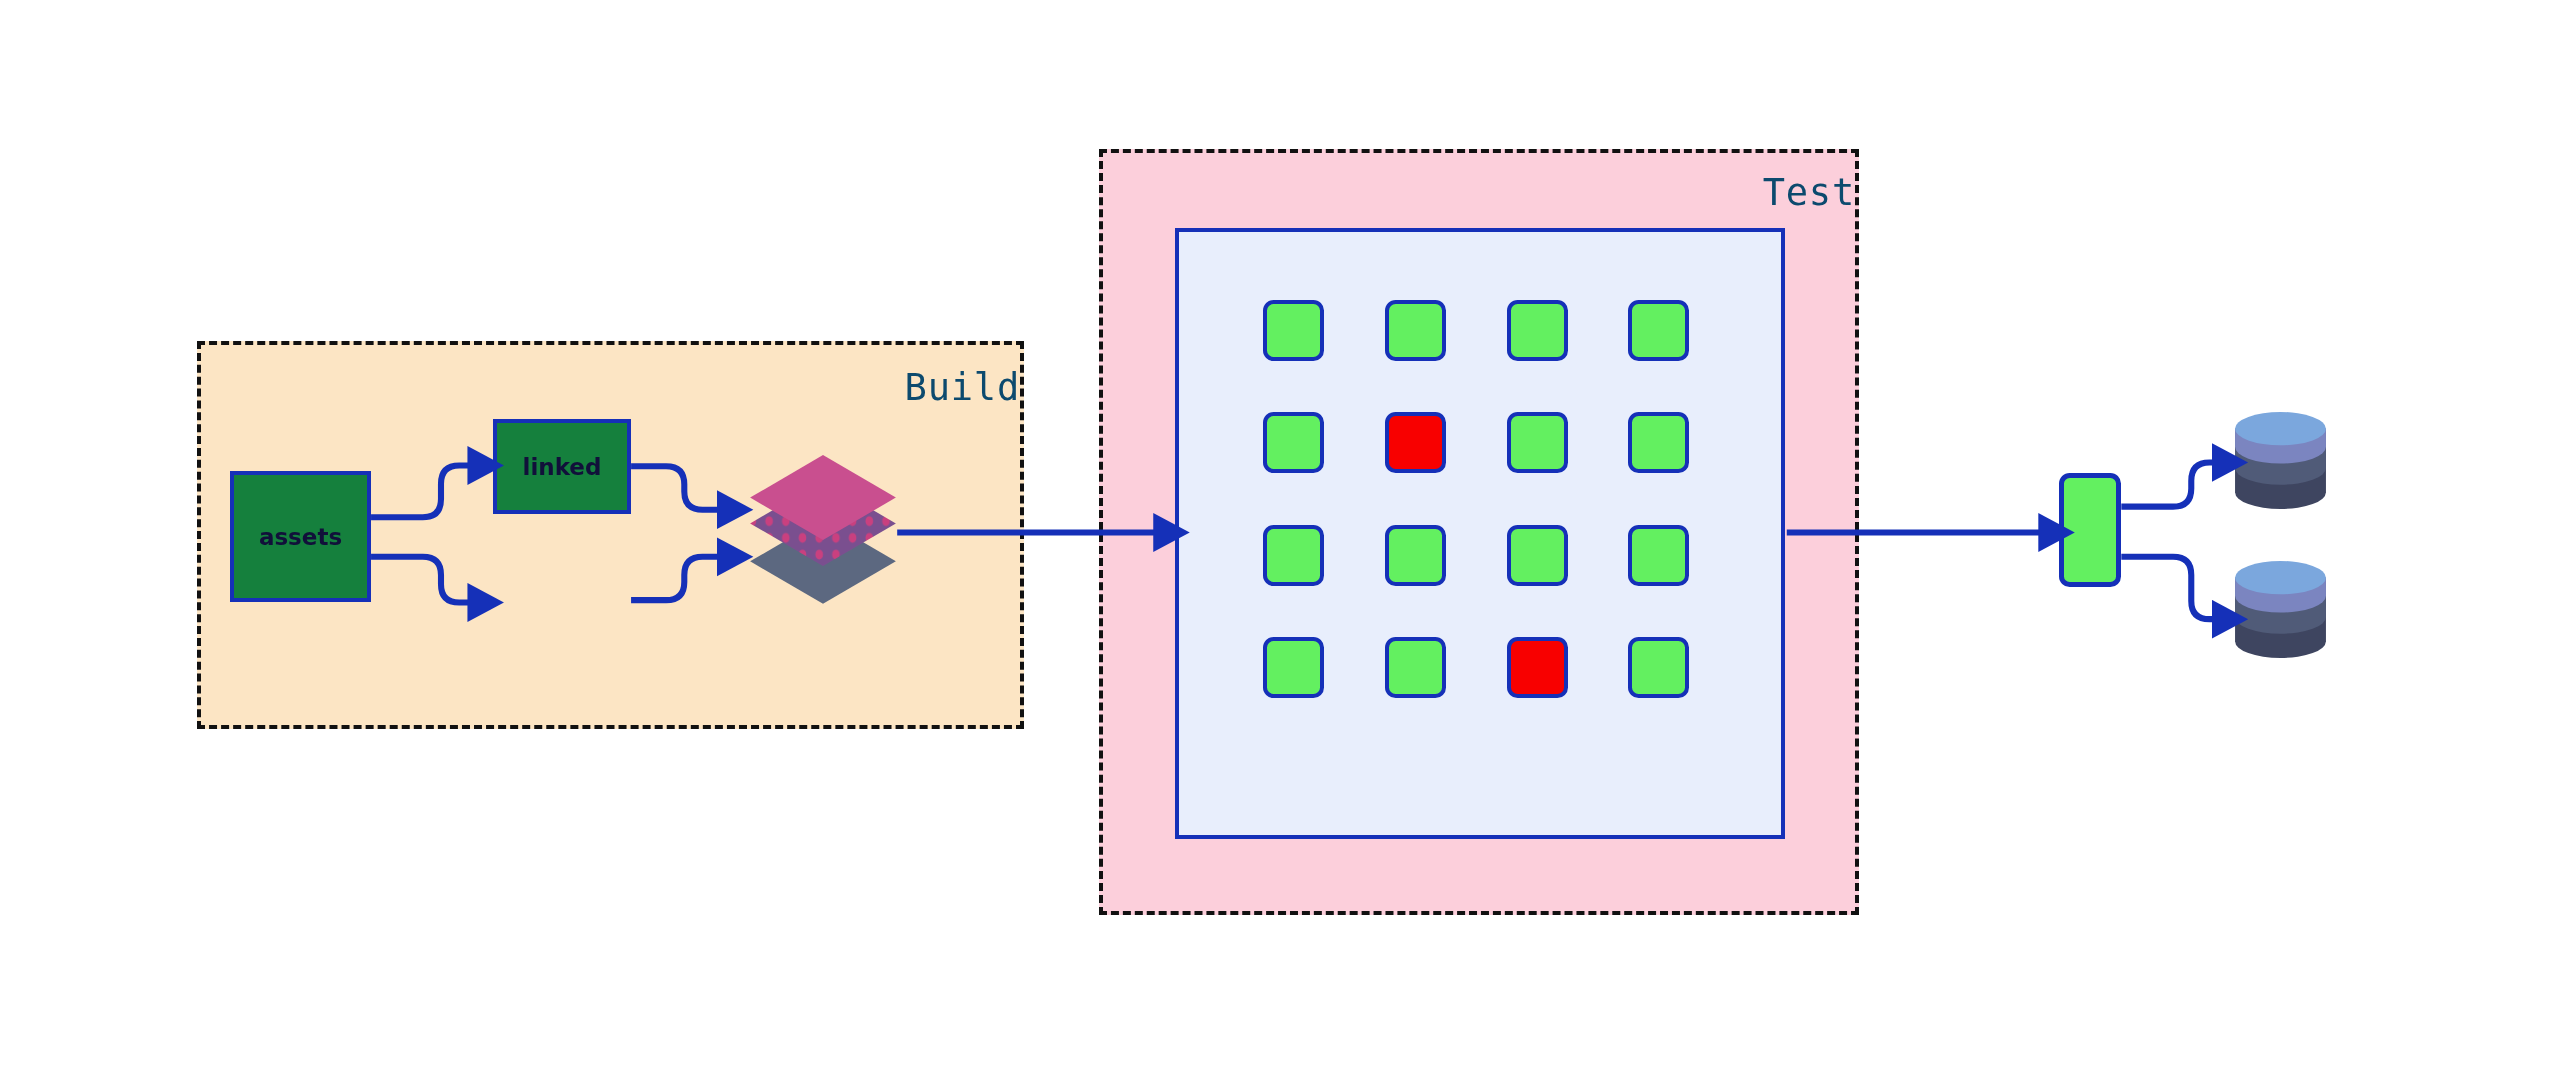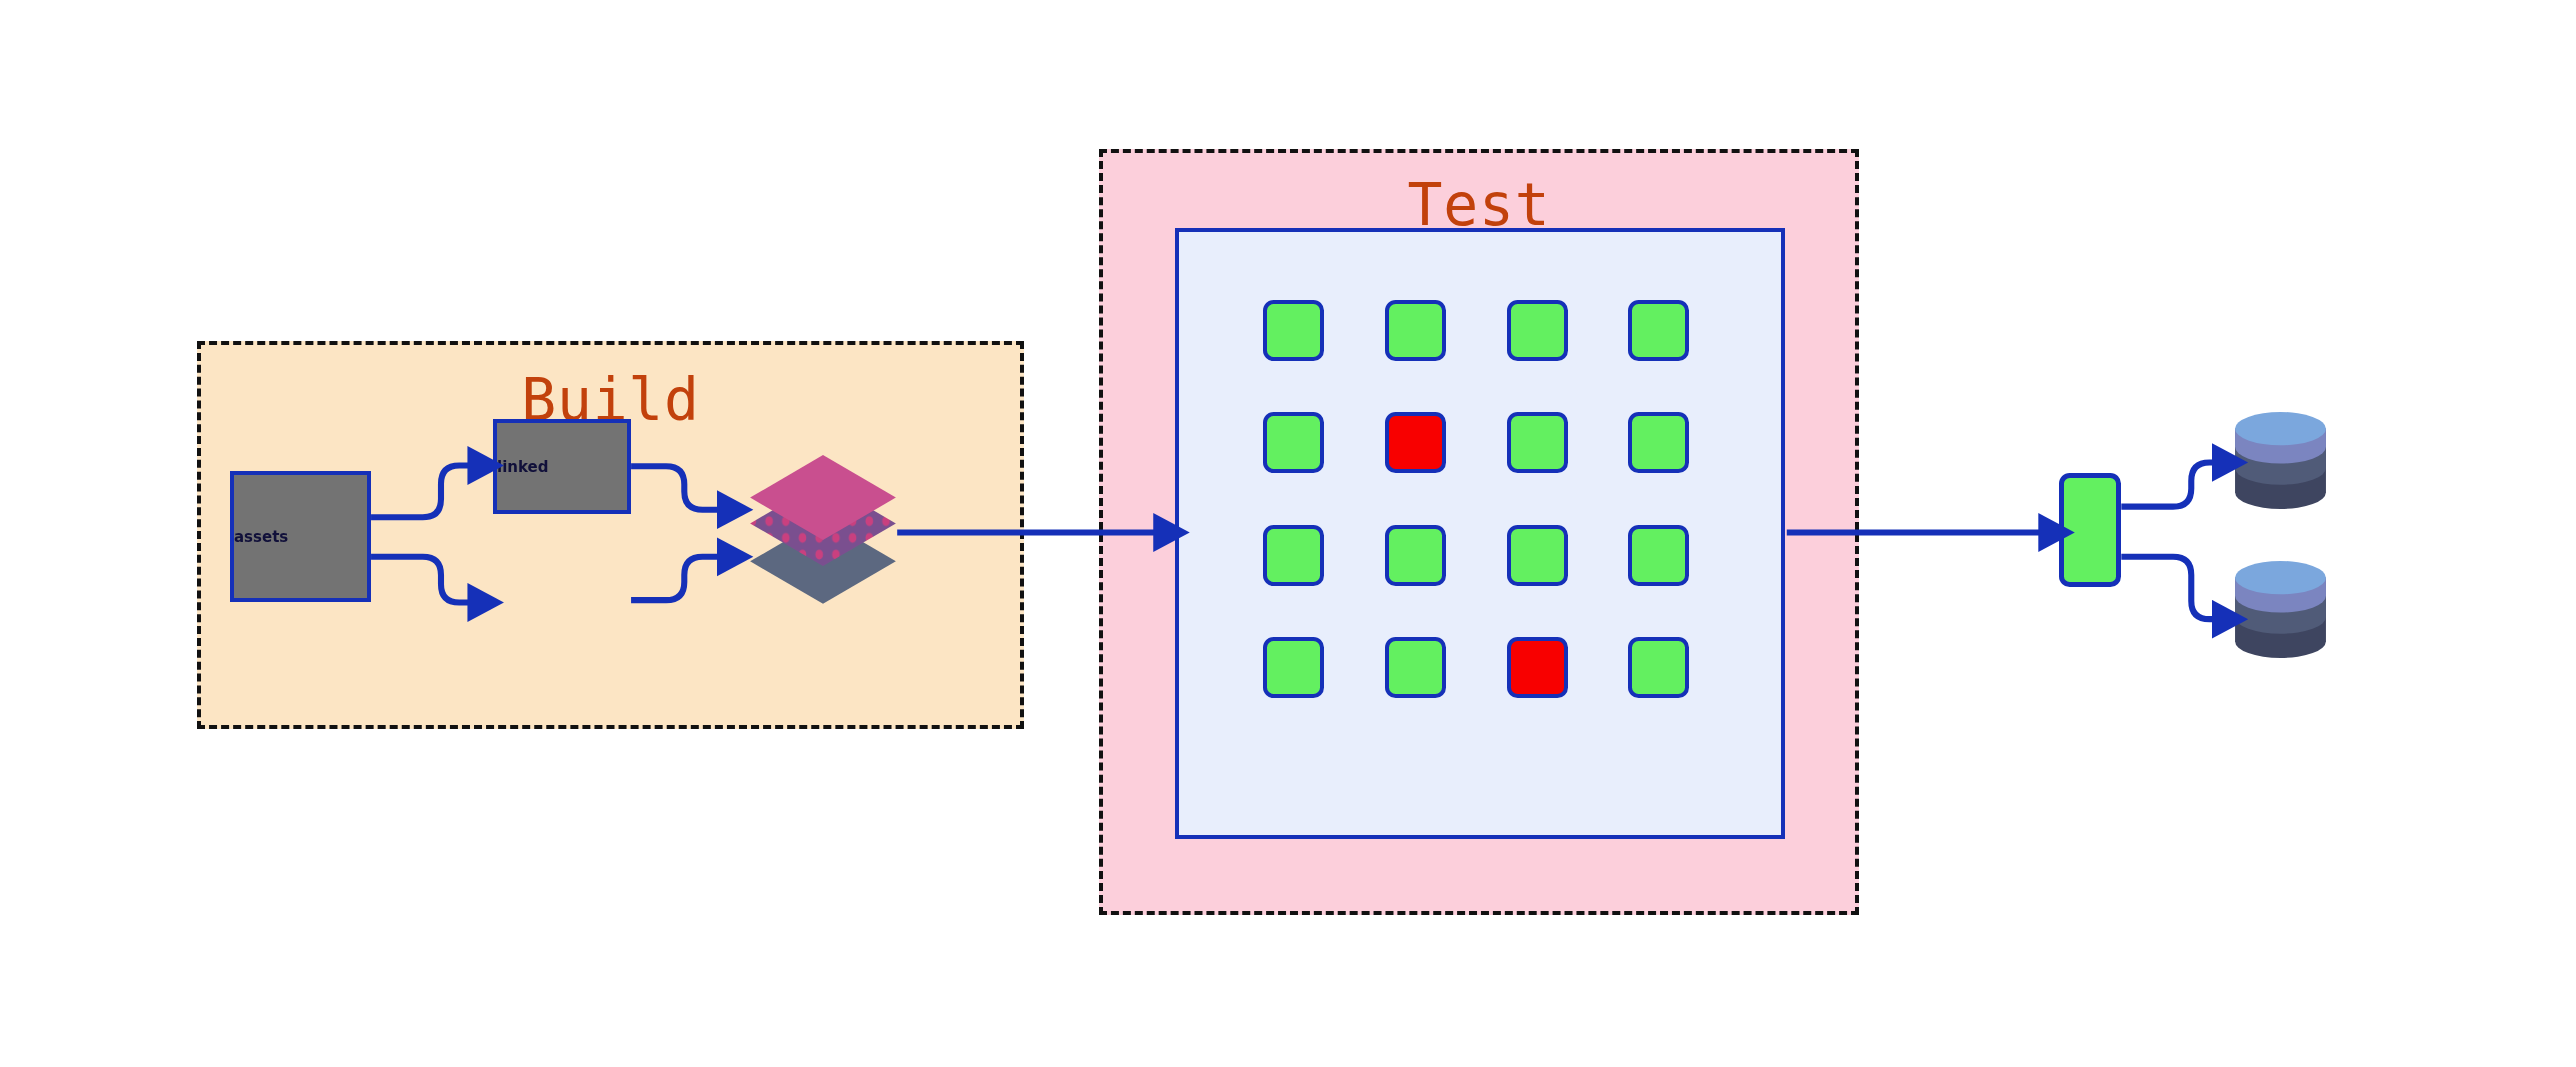--- a/index.html
+++ b/index.html
@@ -19,24 +19,24 @@
   }
   .stage {
     position: absolute;
     border: 4.6px dashed #111111;
     box-sizing: border-box;
   }
   .stage-title {
     position: absolute;
     left: 0;
     right: 0;
-    text-align: center;
+    text-align: right;
     font-family: "DejaVu Sans Mono", "Liberation Mono", monospace;
-    font-size: 58px;
-    color: #c2410c;
+    font-size: 37px;
+    color: #0c4a6e;
     letter-spacing: 0.8px;
     white-space: nowrap;
   }
   #stage-build {
     left: 152px;
     top: 341px;
     width: 827px;
     height: 388px;
     background: #fce5c4;
     margin-left: 45px;
@@ -54,28 +54,29 @@
     width: 444px;
     height: 401px;
     background: #d2f8d2;
   }
   #title-build { top: 21px; }
   #title-test  { top: 18px; }
   #title-release { top: 21px; }
 
   .node-box {
     position: absolute;
-    background: #737373;
+    background: #15803d;
     border: 4.6px solid #1530b8;
     box-sizing: border-box;
     display: flex;
     align-items: center;
+    justify-content: center;
     font-family: "DejaVu Sans", "Liberation Sans", sans-serif;
     font-weight: bold;
-    font-size: 15px;
+    font-size: 23px;
     color: #11103a;
   }
   #node-source { left: 230px; top: 471px; width: 141px; height: 131px; }
   #node-linked { left: 493px; top: 419px; width: 138px; height: 95px; }
   #node-assets { left: 493px; top: 552px; width: 138px; height: 95px; }
 
   svg.overlay {
     position: absolute;
     left: 0;
     top: 0;

